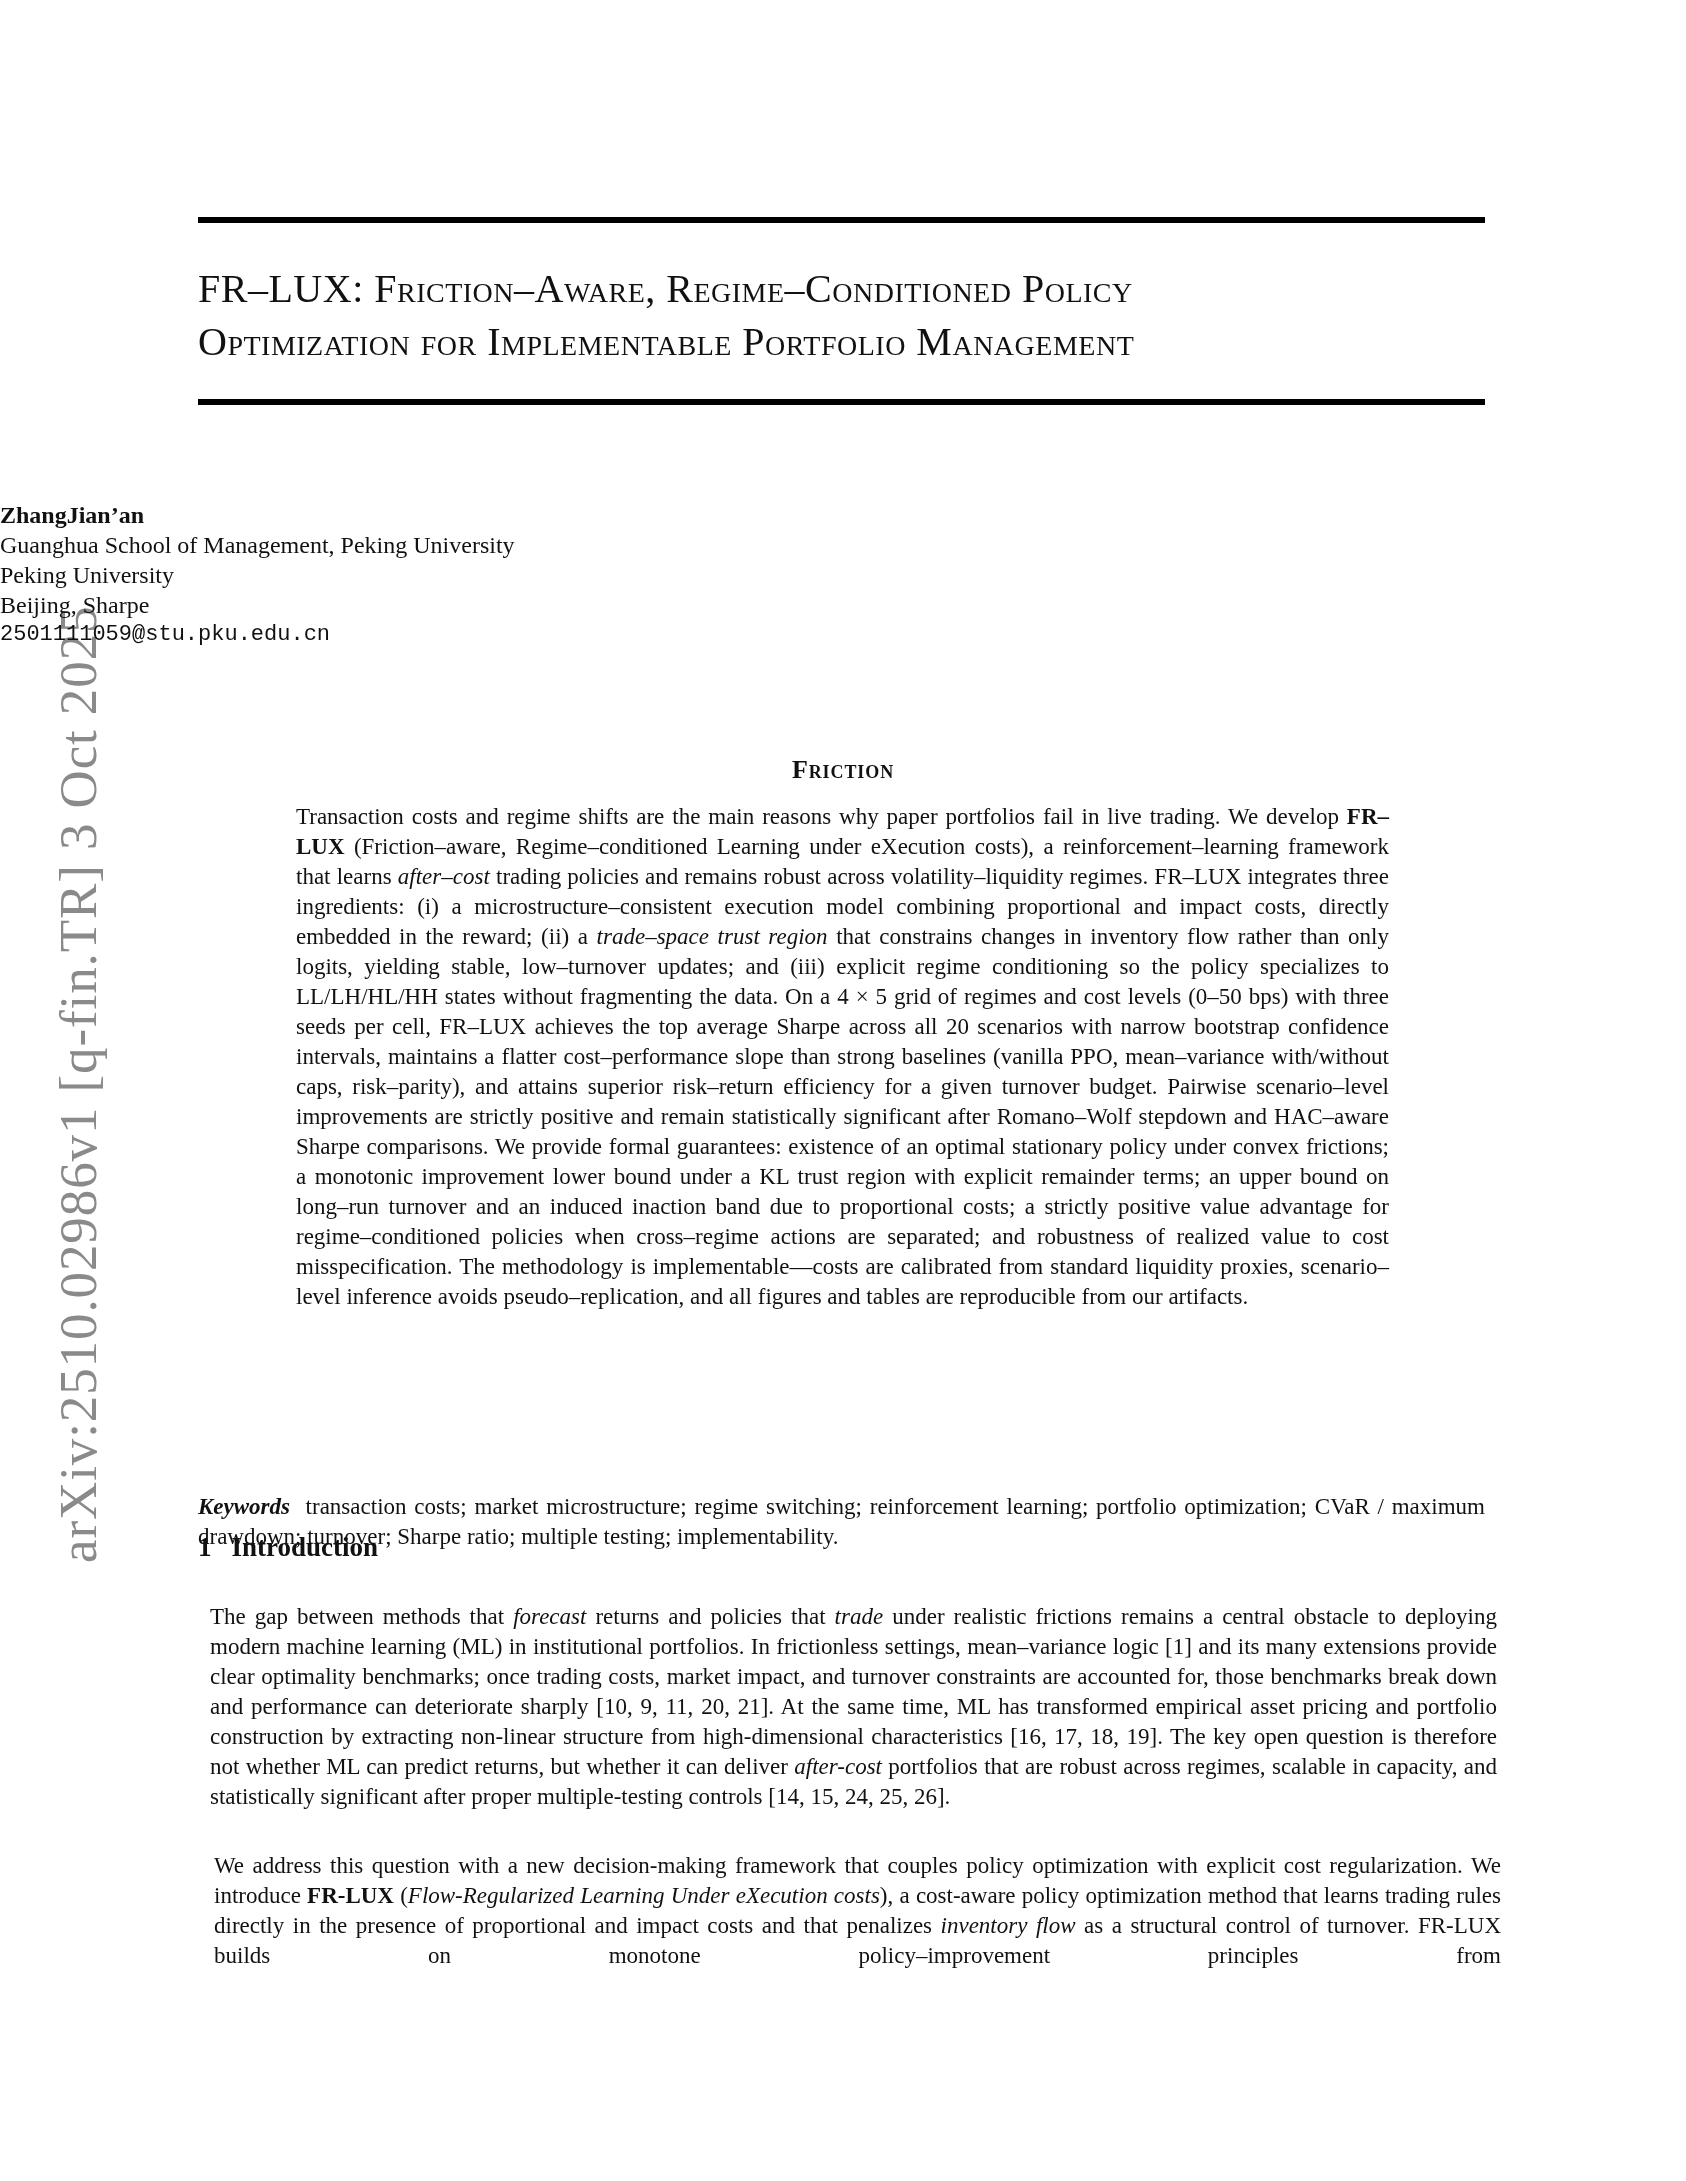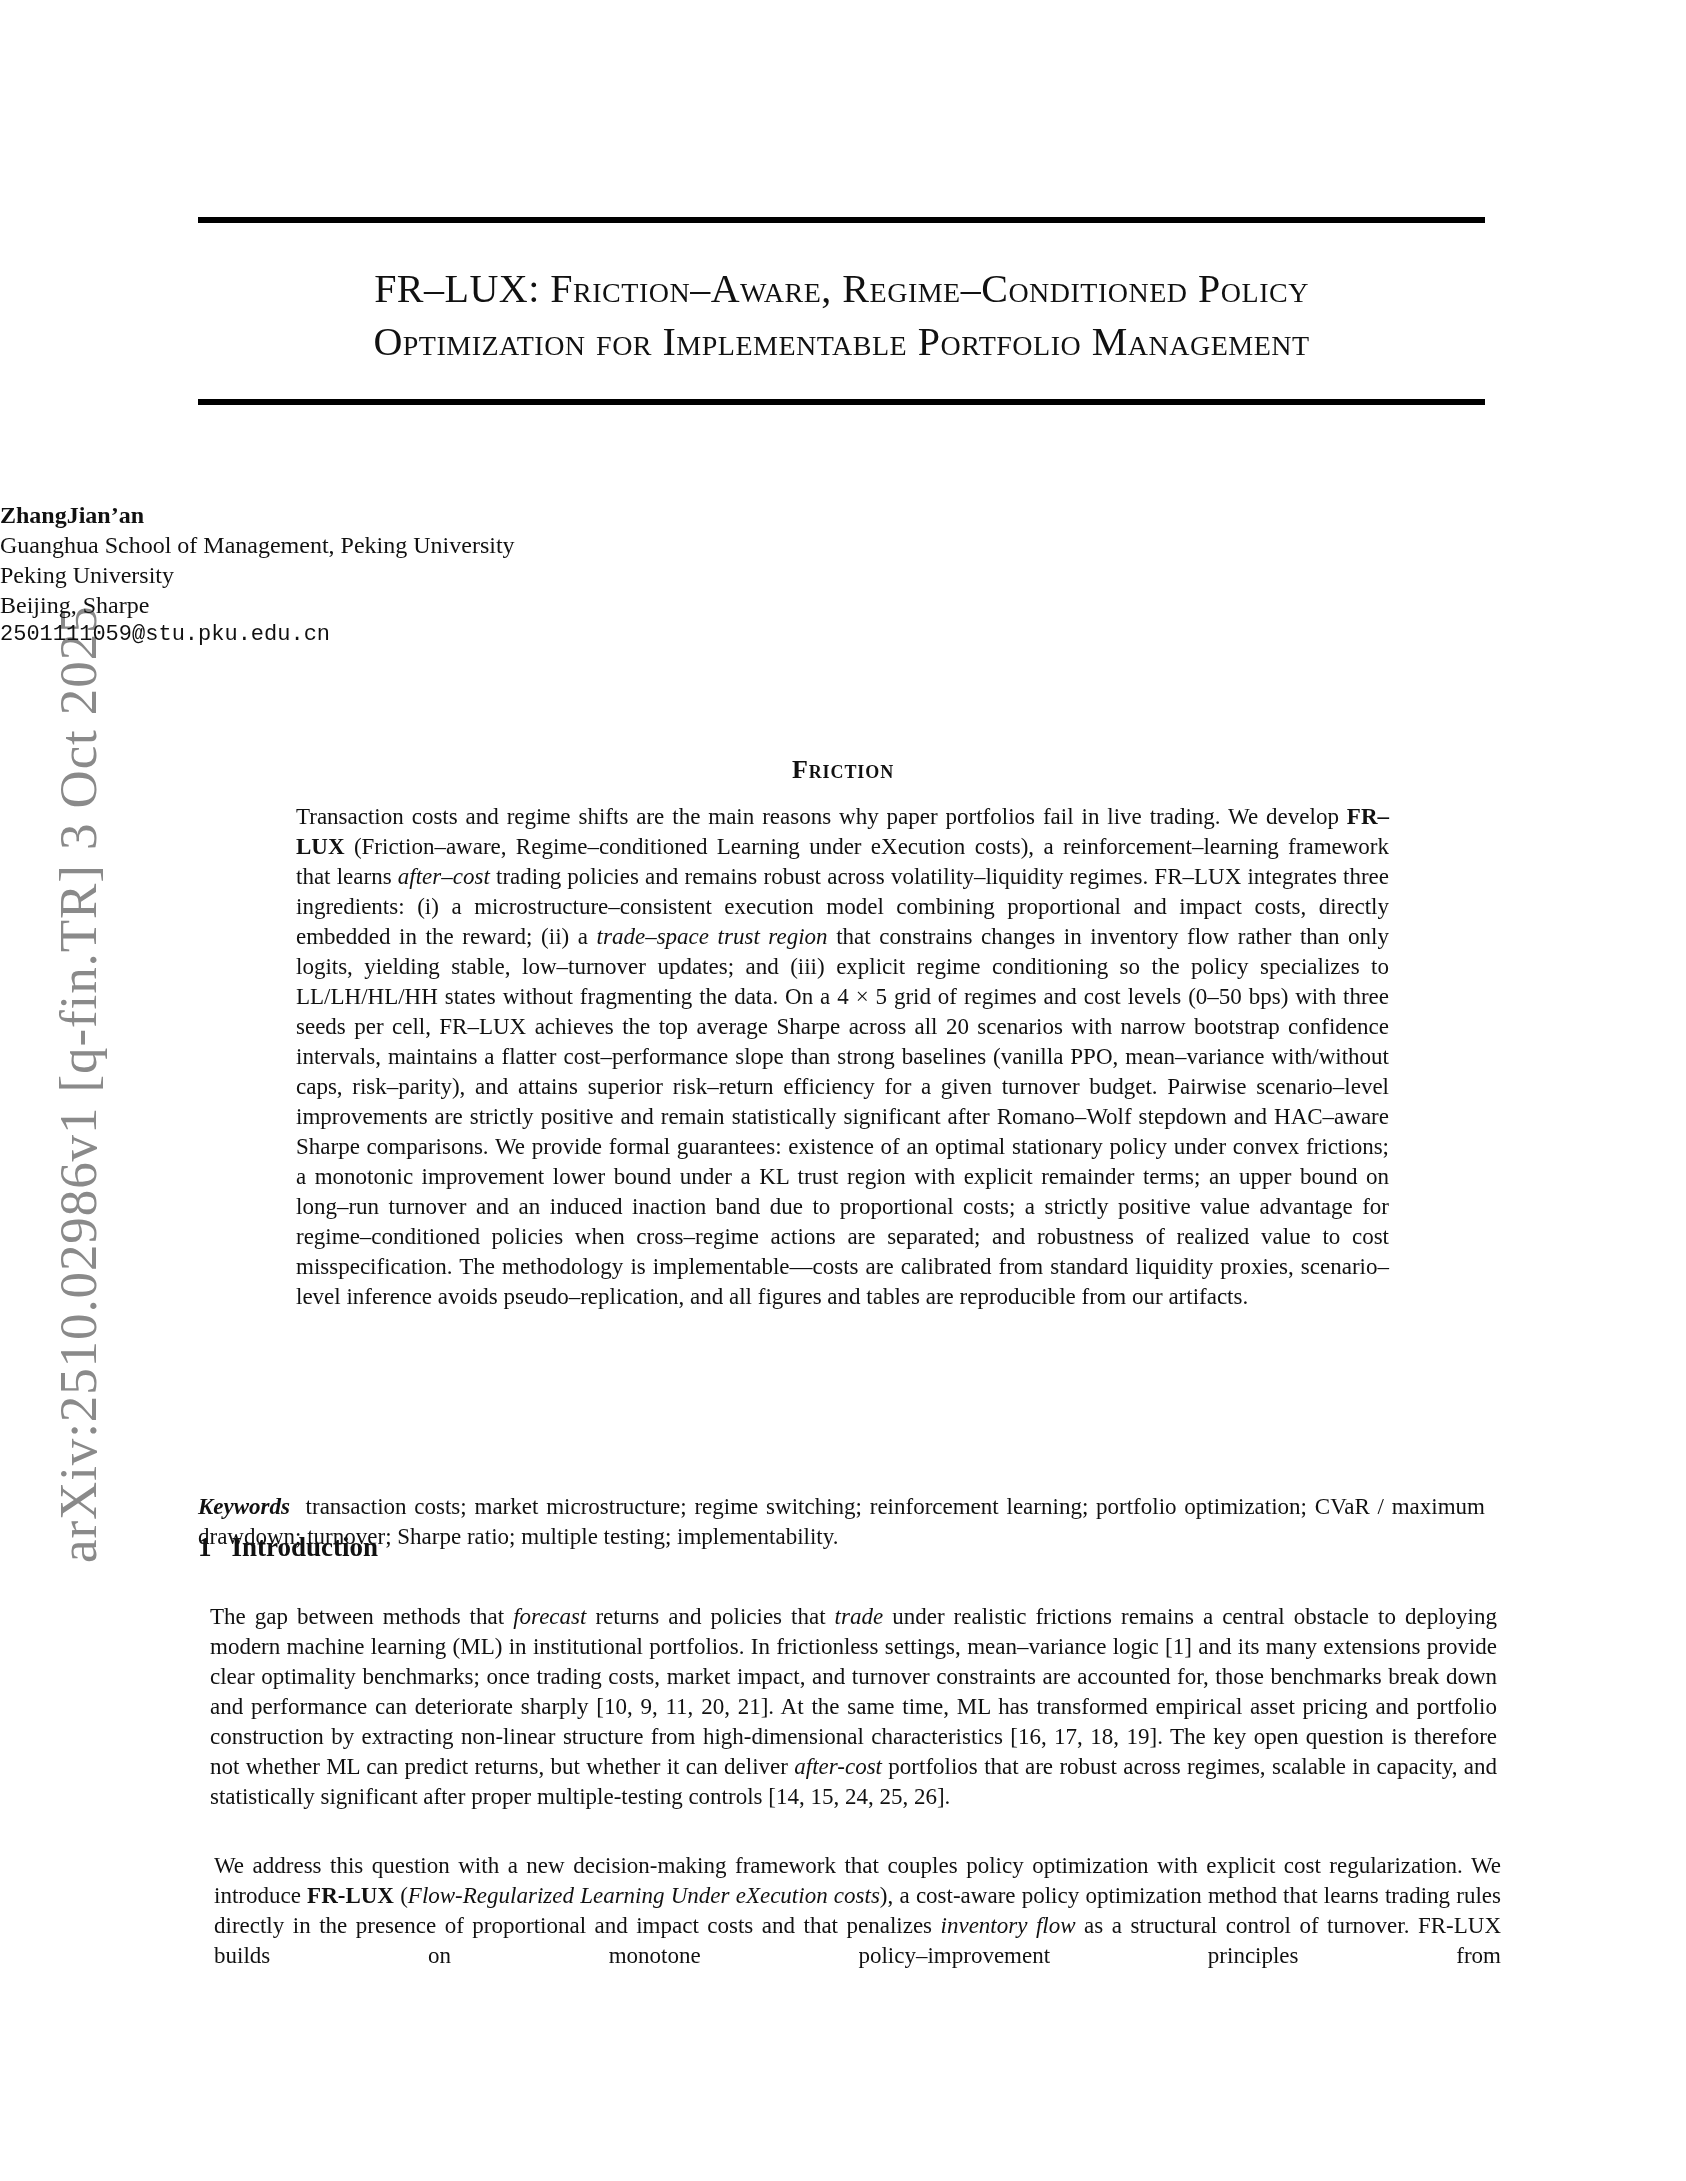--- a/index.html
+++ b/index.html
@@ -1,21 +1,21 @@
 <!DOCTYPE html>
 <html style="font-size:14.7px"><head>
 <meta charset="utf-8">
 <style>
   html, body { margin: 0; padding: 0; background: #ffffff; }
   body { width: 1686px; height: 2182px; position: relative; overflow: hidden;
          font-family: "Liberation Serif", "DejaVu Serif", serif; color: #111; }
   .rule { position: absolute; left: 198px; width: 1287px; height: 5.5px; background: #000; }
   #rule-top { top: 217px; }
   #rule-bottom { top: 399px; }
-  .title { position: absolute; left: 198px; width: 1287px; text-align: center;
+  .title { position: absolute; left: 198px; width: 1287px; 
            font-size: 40px; line-height: 53px; font-variant: small-caps; letter-spacing: 0.5px; }
   #title-1 { top: 262px; }
   #title-2 { top: 315px; }
   .author-block { position: absolute; left: 0; width: 1686px; top: 500px; text-align: left;
                   font-size: 24px; line-height: 30px; }
   .author-name { font-weight: bold; }
   .email { font-family: "Liberation Mono", "DejaVu Sans Mono", monospace; font-size: 22px; }
   .arxiv-stamp { position: absolute; left: 48px; top: 1563px; transform-origin: 0 0;
                  transform: rotate(-90deg); font-size: 53px; color: #8a8a8a; white-space: nowrap;
                  letter-spacing: 0.9px; }

